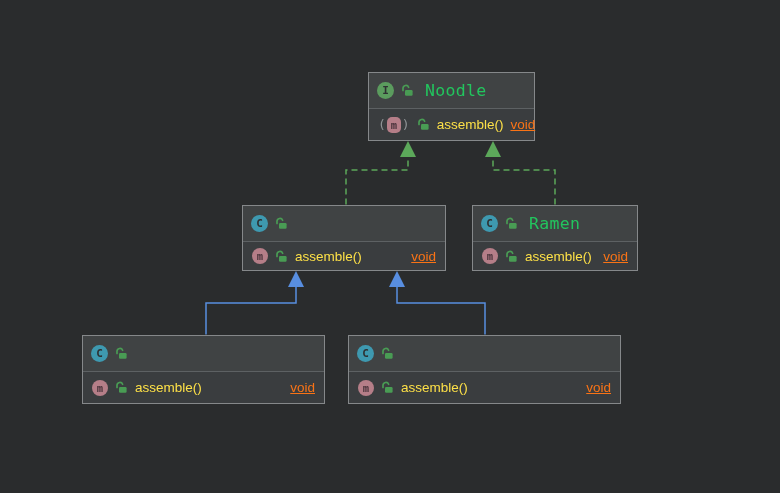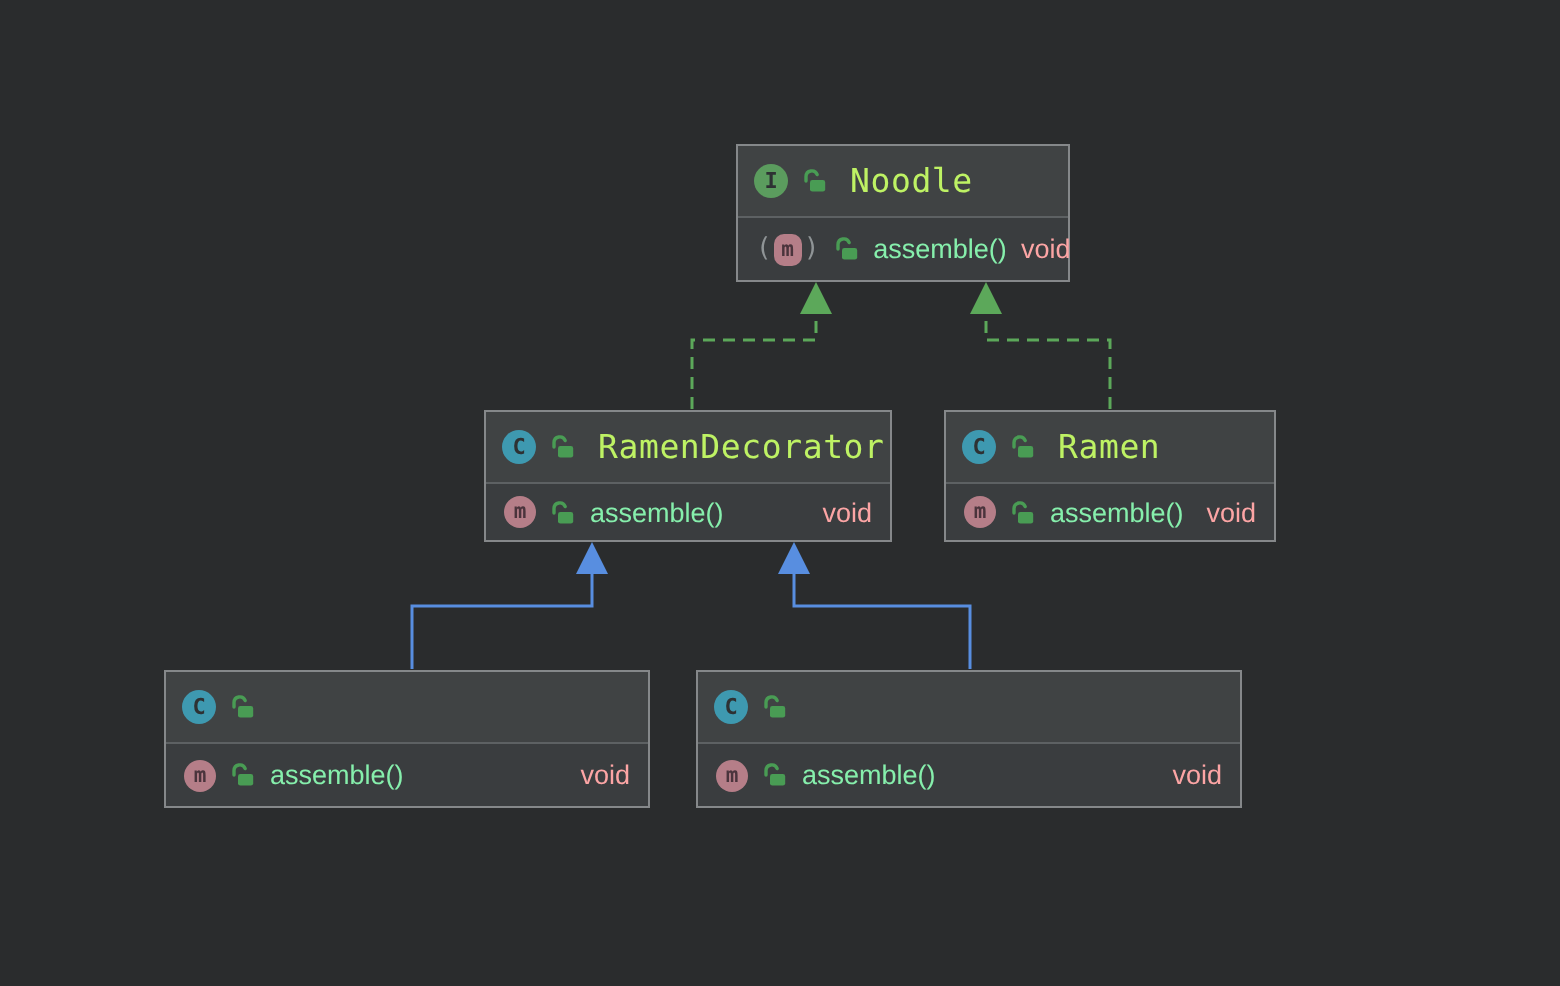--- a/index.html
+++ b/index.html
@@ -14,24 +14,24 @@
     background:#3a3d3f;border:1px solid #85888a;box-sizing:border-box;
   }
   .node-header{
     height:35px;flex:0 0 35px;display:flex;align-items:center;
     padding:0 8px;gap:7px;background:#404344;border-bottom:1px solid #5d6163;
   }
   .node-body{flex:1;display:flex;flex-direction:column;justify-content:center;}
   .member-row{display:flex;align-items:center;gap:7px;padding:0 9px;}
   .node-title{
     font-family:"DejaVu Sans Mono","Liberation Mono",monospace;
-    font-size:16.5px;letter-spacing:.3px;color:#bef264;margin-left:4px;white-space:nowrap;
+    font-size:16.5px;letter-spacing:.3px;color:#22c55e;margin-left:4px;white-space:nowrap;
   }
-  .member-name{font-size:13.5px;color:#86efac;white-space:nowrap;}
-  .member-type{font-size:13.5px;color:#fca5a5;margin-left:auto;white-space:nowrap;}
+  .member-name{font-size:13.5px;color:#fde047;white-space:nowrap;}
+  .member-type{font-size:13.5px;color:#f97316;margin-left:auto;white-space:nowrap;text-decoration:underline;}
   .kind-icon{
     width:17px;height:17px;border-radius:50%;flex:0 0 17px;
     display:flex;align-items:center;justify-content:center;
     font:bold 11px "DejaVu Sans Mono",monospace;color:#2e3133;
   }
   .kind-interface{background:#5b9c5e;}
   .kind-class{background:#3e99b0;}
   .method-icon{
     width:16px;height:16px;border-radius:50%;flex:0 0 16px;
     display:flex;align-items:center;justify-content:center;
@@ -94,21 +94,20 @@
     </div>
   </div>
 
   <div class="node" style="left:242px;top:205px;width:204px;height:66px">
     <div class="node-header">
       <span class="kind-icon kind-class">C</span>
       <svg class="lock-icon" viewBox="0 0 13 13">
         <path d="M2 6.5 V4.3 a2.9 2.9 0 0 1 5.6 -1" fill="none" stroke-width="1.7" stroke-linecap="round"></path>
         <rect x="4" y="6" width="7.6" height="5.8" rx="1.2"></rect>
       </svg>
-      <span class="node-title">RamenDecorator</span>
     </div>
     <div class="node-body">
       <div class="member-row">
         <span class="method-icon">m</span>
         <svg class="lock-icon" viewBox="0 0 13 13">
           <path d="M2 6.5 V4.3 a2.9 2.9 0 0 1 5.6 -1" fill="none" stroke-width="1.7" stroke-linecap="round"></path>
           <rect x="4" y="6" width="7.6" height="5.8" rx="1.2"></rect>
         </svg>
         <span class="member-name">assemble()</span>
         <span class="member-type">void</span>

